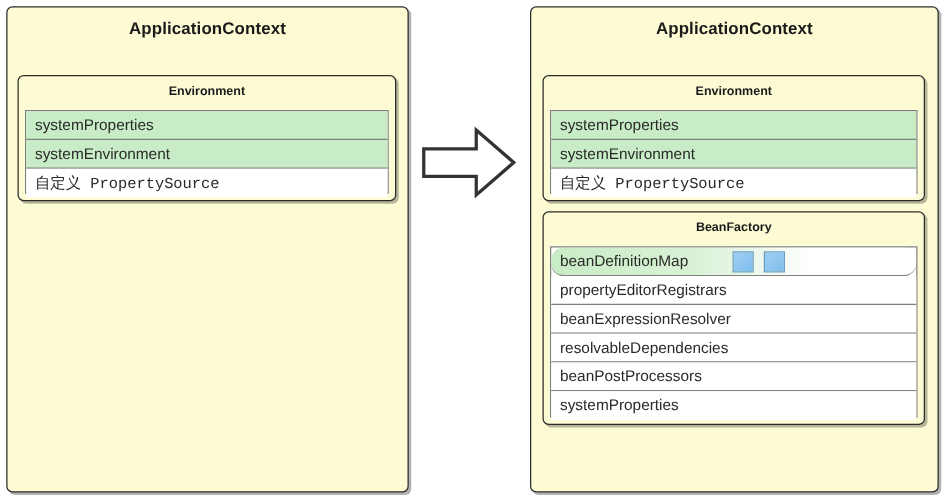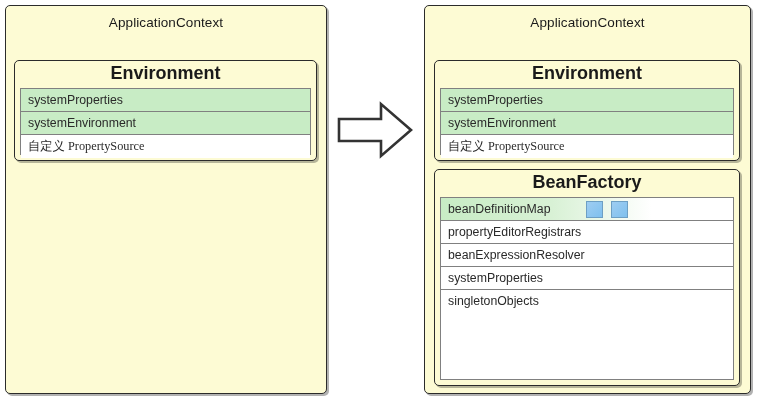--- a/index.html
+++ b/index.html
@@ -22,51 +22,51 @@
     border: 1.6px solid #2b2b2b;
     border-radius: 5px;
     box-shadow: 2px 2px 0 0 rgba(0,0,0,0.30);
     box-sizing: border-box;
   }
   #panel-left  { left: 5px;   top: 5px; width: 322px; height: 389px; }
   #panel-right { left: 424px; top: 5px; width: 327px; height: 389px; }
 
   .panel-title {
     text-align: center;
-    font-weight: normal;
+    font-weight: bold;
     font-size: 13.5px;
     color: #1a1a1a;
     padding-top: 9px;
     letter-spacing: .1px;
   }
 
   
   .group {
     position: absolute;
     background: #fdfbd4;
     border: 1.6px solid #2b2b2b;
     border-radius: 5px;
     box-shadow: 2px 2px 0 0 rgba(0,0,0,0.28);
     box-sizing: border-box;
   }
   .group-title {
     text-align: center;
     font-weight: bold;
-    font-size: 18px;
+    font-size: 10px;
     color: #1a1a1a;
     line-height: 25px;
     height: 25px;
   }
 
   
   #group-env-left { left: 8px; top: 54px; width: 303px; height: 101px; }
   
   #group-env-right { left: 9px; top: 54px; width: 306px; height: 101px; }
   
-  #group-beanfactory { left: 9px; top: 163px; width: 306px; height: 217px; }
+  #group-beanfactory { left: 9px; top: 163px; width: 306px; height: 171px; }
 
   
   .rows {
     position: absolute;
     left: 5px;
     right: 5px;
     top: 27px;
     bottom: 5px;
     border: 1px solid #808080;
     box-sizing: border-box;
@@ -82,22 +82,23 @@
     box-sizing: border-box;
     background: #ffffff;
     position: relative;
     white-space: nowrap;
     overflow: hidden;
   }
   .row:last-child { border-bottom: none; }
   .row.green { background: #c8ecc5; }
   .row.green-fade {
     background: linear-gradient(to right, #c8ecc5 0%, #d8f1d5 38%, #ffffff 72%, #ffffff 100%);
+    border-radius: 10px;
   }
-  .row .cjk { font-family: Liberation Serif, serif; }
+  .row .cjk { font-family: Liberation Mono, monospace; }
 
   
   .chip {
     position: absolute;
     top: 3px;
     width: 17px;
     height: 17px;
     background: linear-gradient(to bottom right, #9ecdf2, #7fc0ee);
     border: 1.3px solid #6d9fc4;
     box-sizing: border-box;
@@ -168,21 +169,24 @@
         <span class="chip" id="chip-2"></span>
       </div>
 
       <div class="row">
         <span>propertyEditorRegistrars</span>
       </div>
       <div class="row">
         <span>beanExpressionResolver</span>
       </div>
       <div class="row">
-        <span>systemProperties</span>
+        <span>resolvableDependencies</span>
       </div>
       <div class="row">
-        <span>singletonObjects</span>
+        <span>beanPostProcessors</span>
+      </div>
+      <div class="row">
+        <span>systemProperties</span>
       </div>
 
     </div>
   </div>
 </div>
 
 </body></html>

